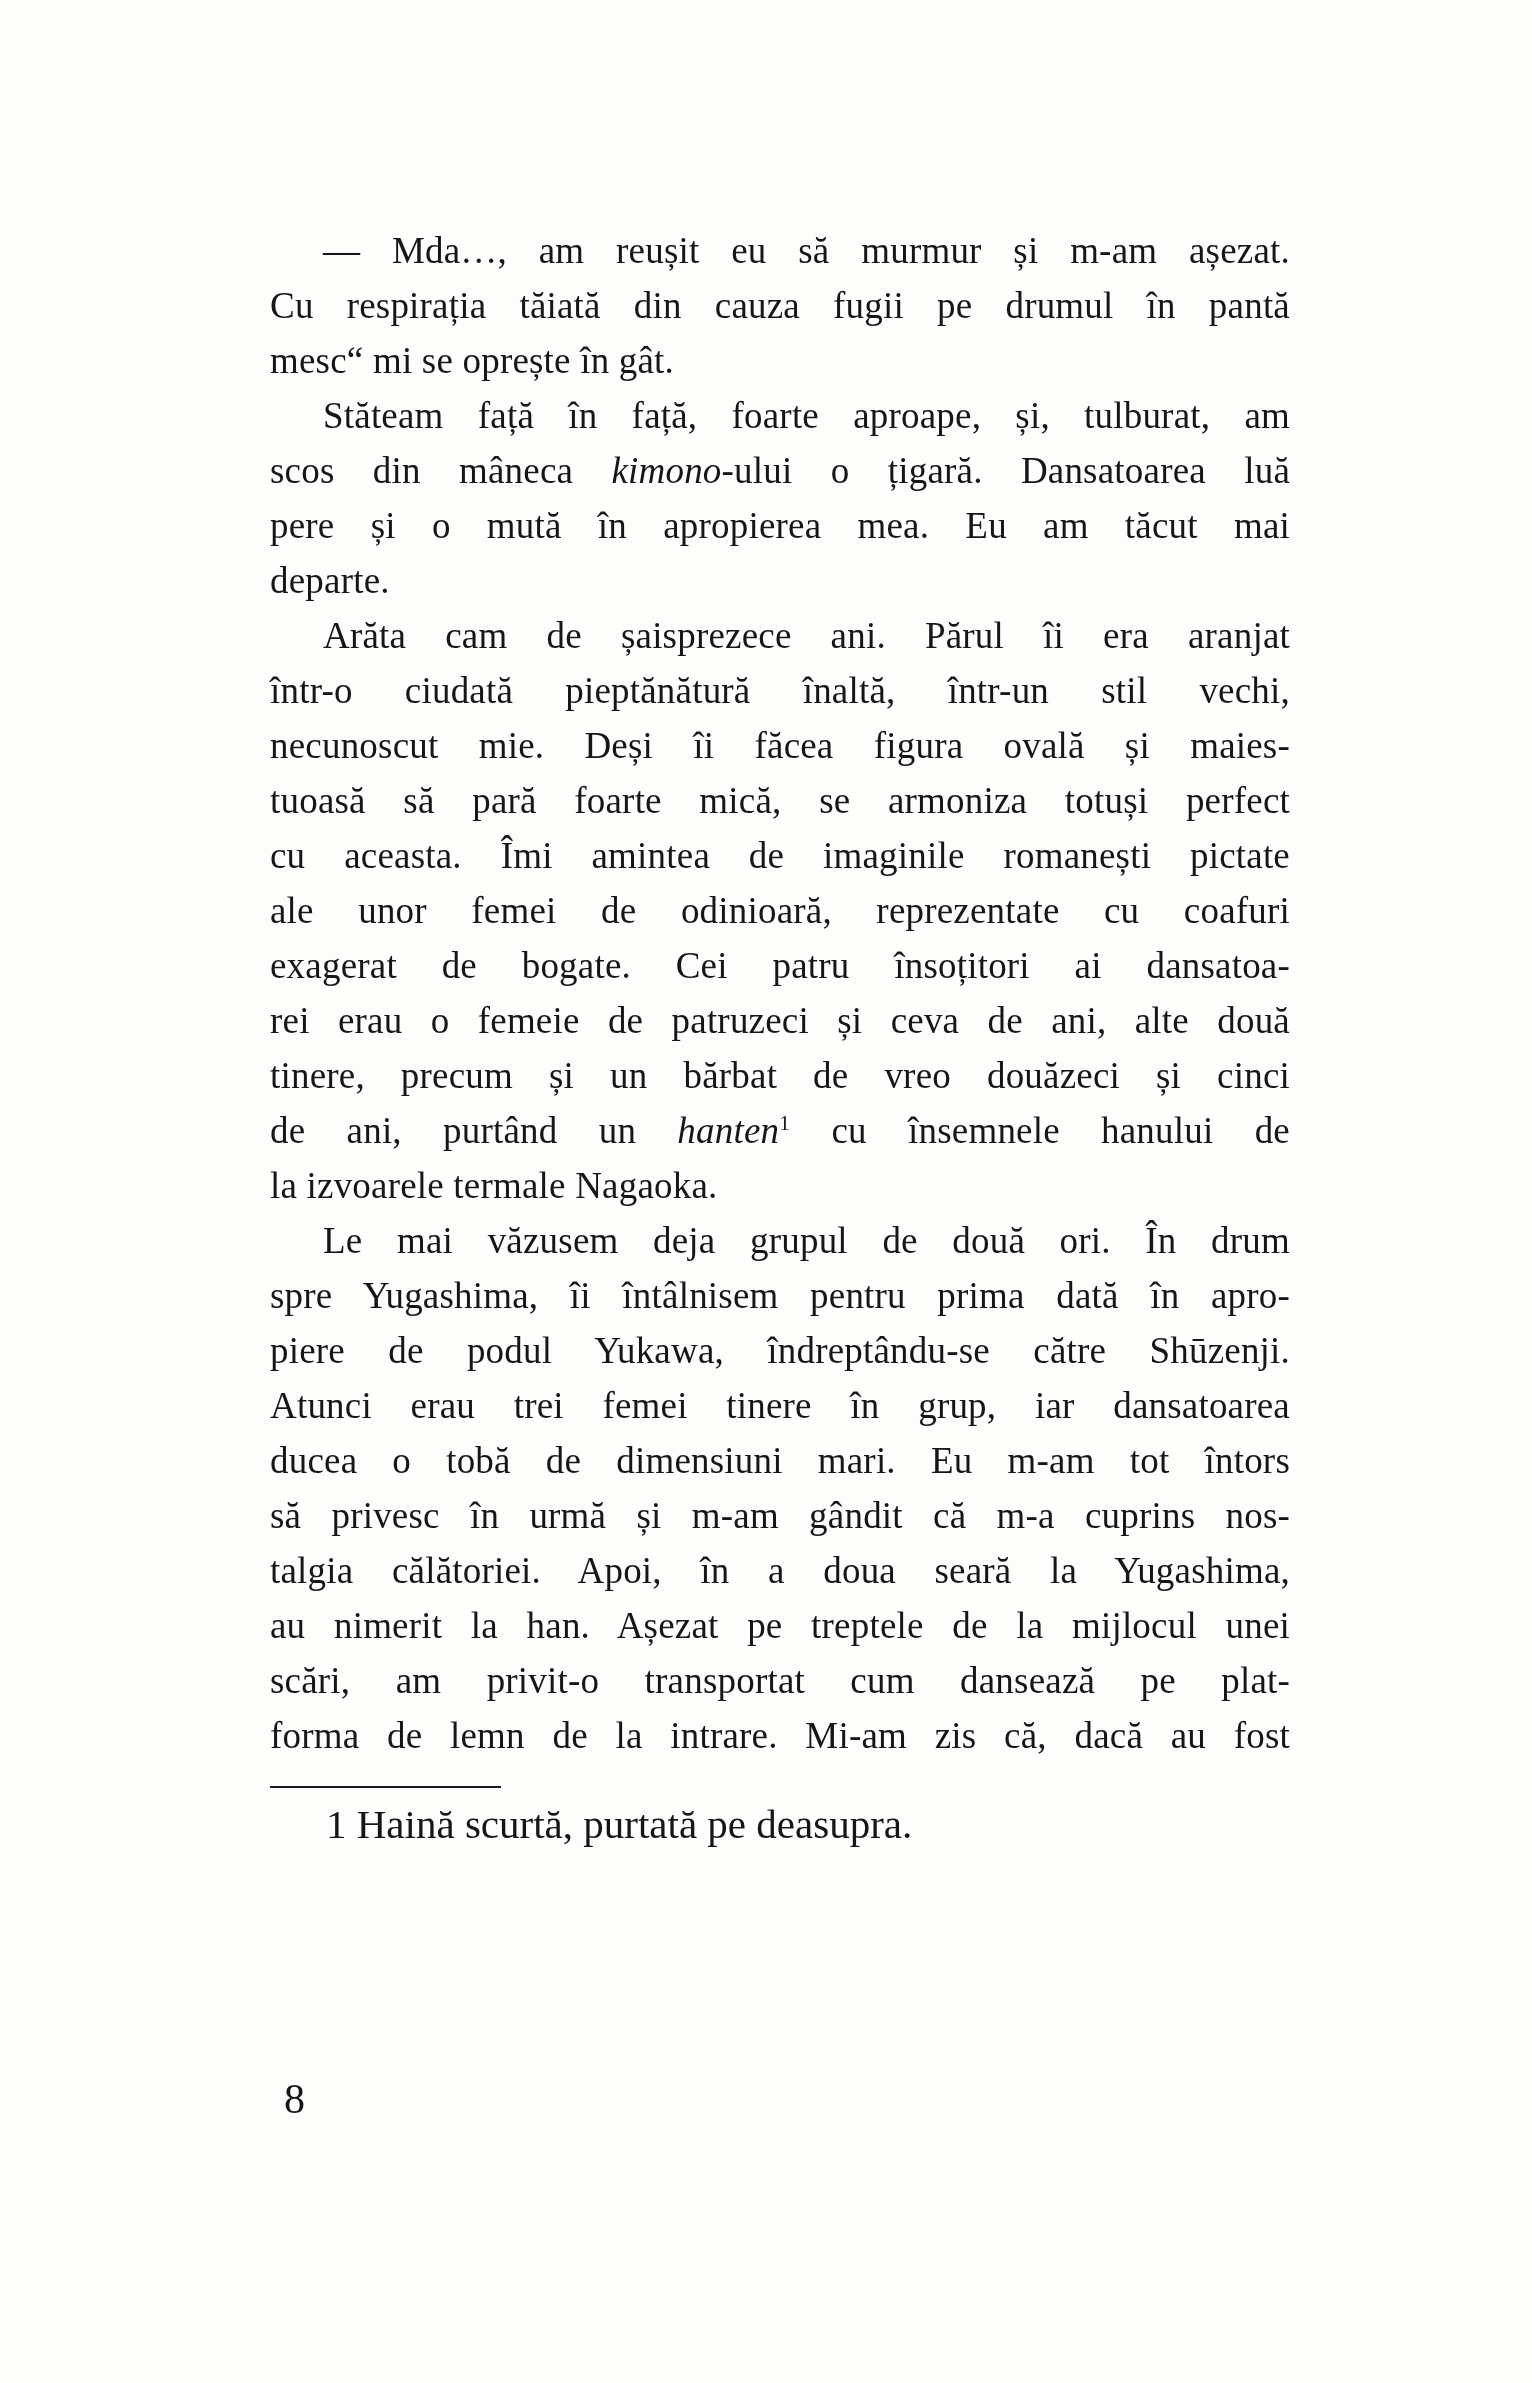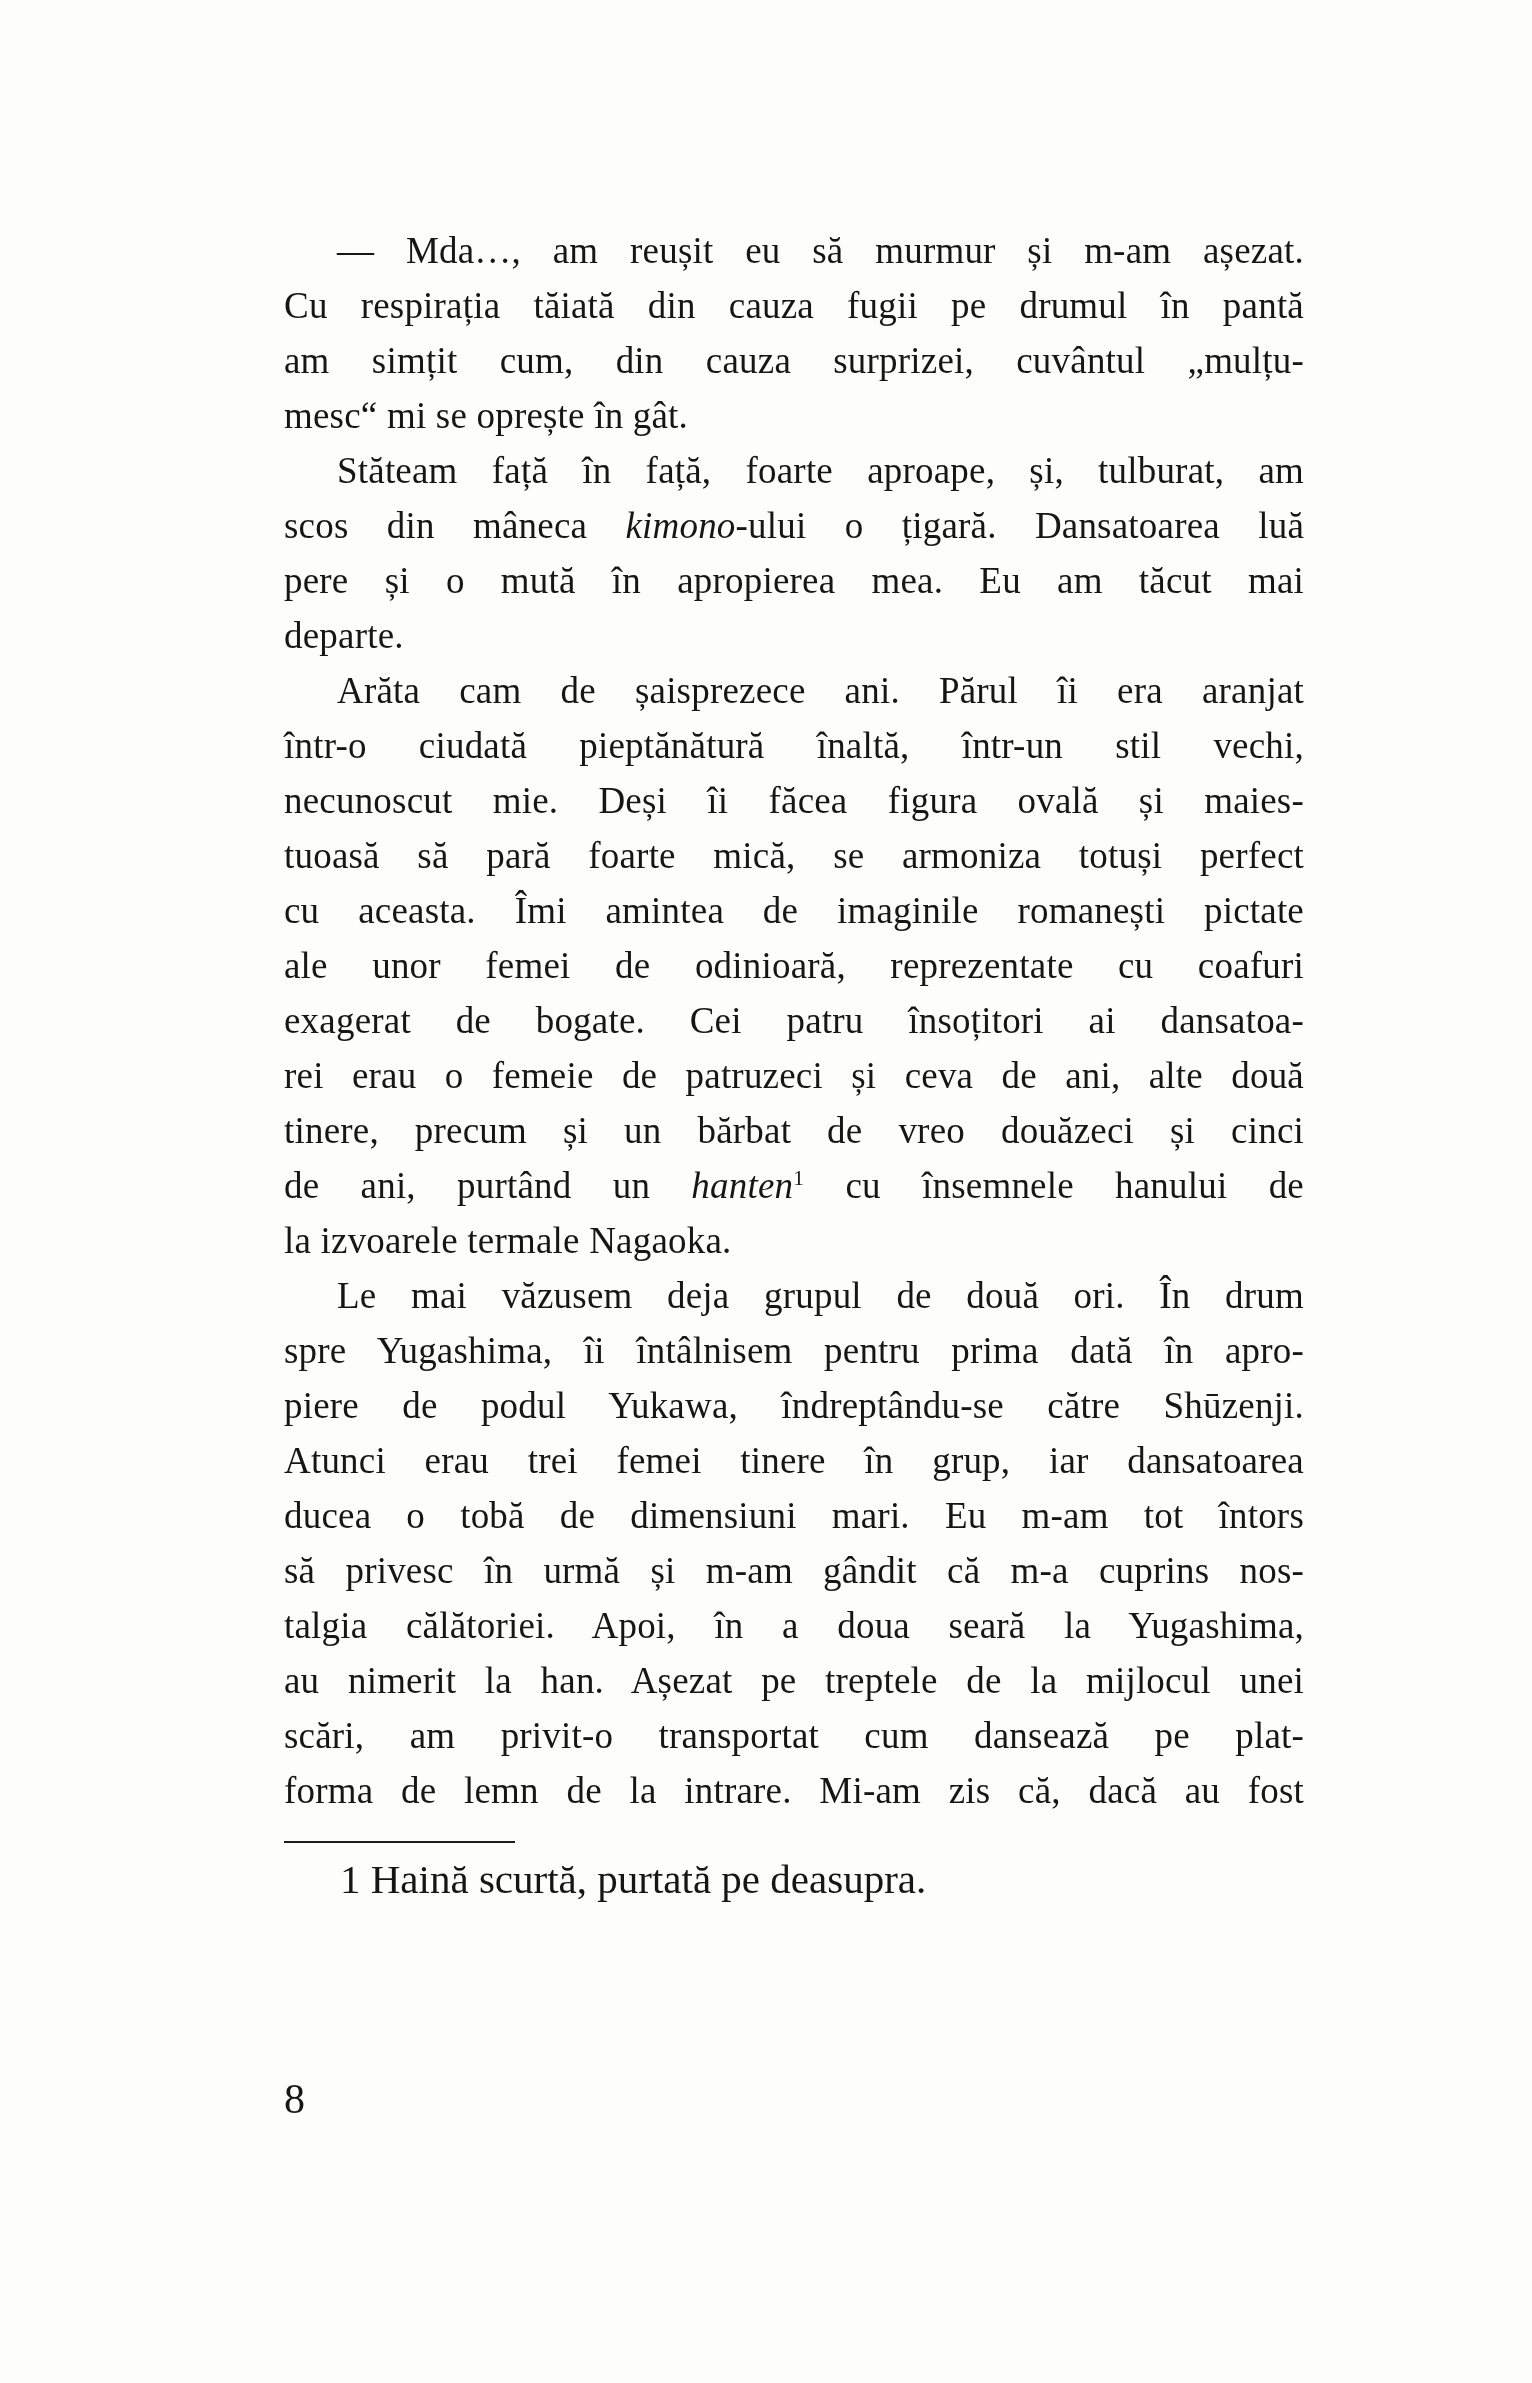--- a/index.html
+++ b/index.html
@@ -11,21 +11,21 @@
     position: relative;
     width: 1532px;
     height: 2383px;
     background: #fdfdfc;
     overflow: hidden;
     font-family: "Liberation Serif", "DejaVu Serif", serif;
     color: #161616;
   }
   .text-block {
     position: absolute;
-    left: 284px;
+    left: 270px;
     top: 223px;
     width: 1020px;
   }
   .paragraph { margin: 0; padding: 0; }
   .line {
     font-size: 37px;
     line-height: 55px;
     text-align: justify;
     text-align-last: justify;
     white-space: normal;
@@ -63,21 +63,20 @@
 </style>
 </head>
 <body>
 
 <div class="sheet">
   <div class="text-block">
 
     <div class="paragraph">
         <div class="line first">— Mda…, am reușit eu să murmur și m-am așezat.</div>
         <div class="line">Cu respirația tăiată din cauza fugii pe drumul în pantă</div>
-        <div class="line">am simțit cum, din cauza surprizei, cuvântul „mulțu-</div>
         <div class="line last">mesc“ mi se oprește în gât.</div>
       </div>
       <div class="paragraph">
         <div class="line first">Stăteam față în față, foarte aproape, și, tulburat, am</div>
         <div class="line">scos din mâneca <i>kimono</i>-ului o țigară. Dansatoarea luă</div>
         <div class="line">pere și o mută în apropierea mea. Eu am tăcut mai</div>
         <div class="line last">departe.</div>
       </div>
       <div class="paragraph">
         <div class="line first">Arăta cam de șaisprezece ani. Părul îi era aranjat</div>

